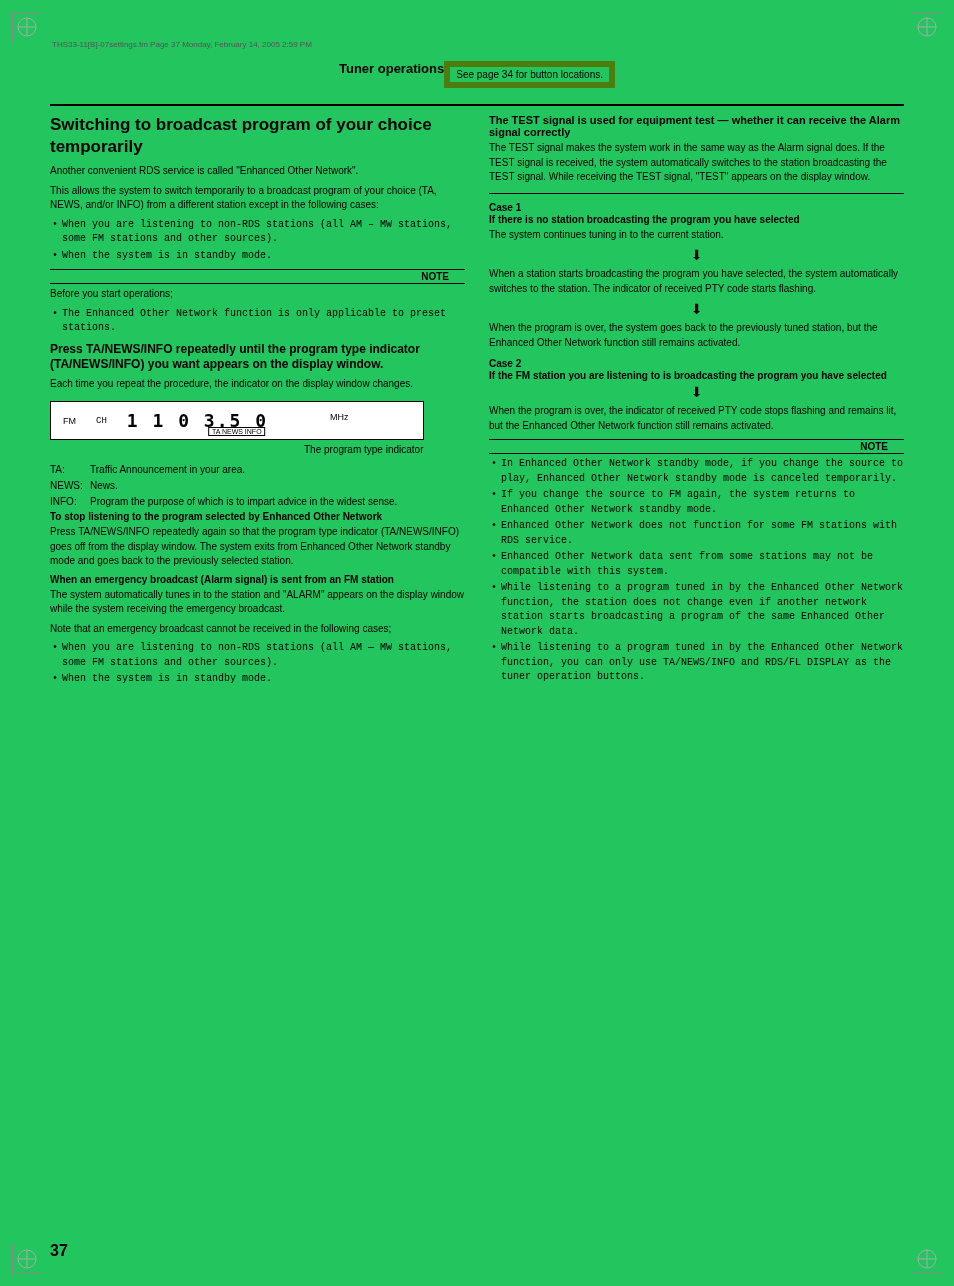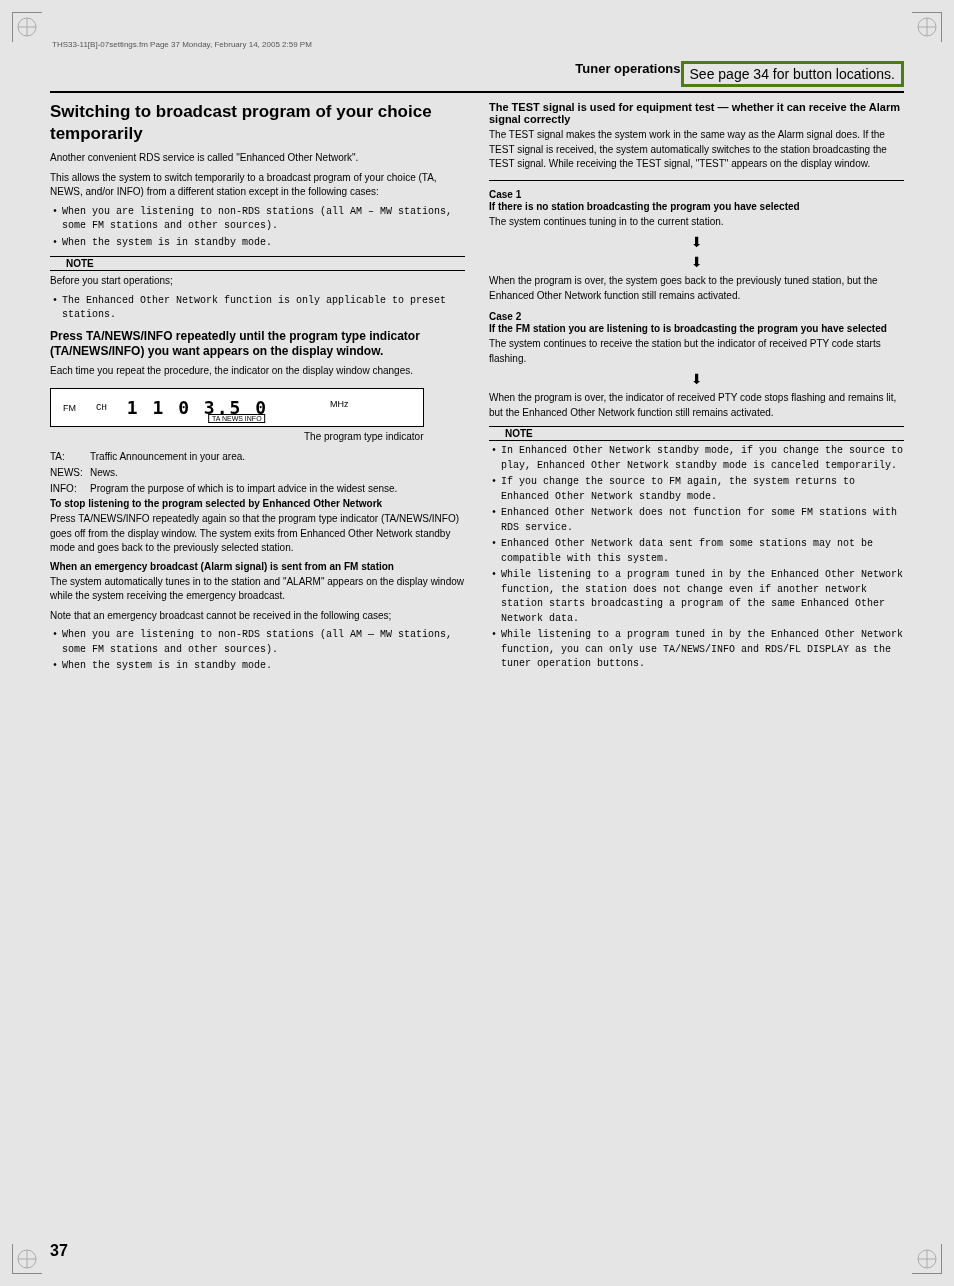--- a/index.html
+++ b/index.html
@@ -9,21 +9,21 @@
       font-size: 11px;
       color: #000;
       width: 954px;
       min-height: 1286px;
       position: relative;
     }
 
     .page {
       width: 954px;
       min-height: 1286px;
-      background: #e5e5e5;
+      background: #22c55e;
       padding: 40px 50px 60px 50px;
       position: relative;
     }
 
     
     .corner-mark {
       position: absolute;
       width: 30px;
       height: 30px;
     }
@@ -40,35 +40,35 @@
     }
     .corner-circle.tl { top: 16px; left: 16px; }
     .corner-circle.tr { top: 16px; right: 16px; }
     .corner-circle.bl { bottom: 16px; left: 16px; }
     .corner-circle.br { bottom: 16px; right: 16px; }
     .corner-circle svg { width: 22px; height: 22px; }
 
     
     .header {
       display: flex;
-      justify-content: flex-end;
+      justify-content: center;
       align-items: flex-start;
       border-bottom: 2px solid #000;
-      padding-bottom: 4px;
+      padding-bottom: 16px;
       margin-bottom: 8px;
     }
     .header-left {
       font-family: Arial, sans-serif;
       font-size: 13px;
       font-weight: bold;
     }
     .header-right {
       font-family: Arial, sans-serif;
-      font-size: 14px;
-      border: 3px solid #4d7c0f;
+      font-size: 10px;
+      border: 6px solid #4d7c0f;
       padding: 2px 6px;
     }
 
     
     .file-info {
       font-family: Arial, sans-serif;
       font-size: 8px;
       color: #555;
       margin-bottom: 12px;
       padding-left: 2px;
@@ -140,20 +140,21 @@
       margin: 6px 0;
     }
     .note-label {
       font-family: Arial, sans-serif;
       font-size: 10px;
       font-weight: bold;
       border-top: 1px solid #000;
       border-bottom: 1px solid #000;
       padding: 1px 16px;
       margin-bottom: 3px;
+      text-align: right;
     }
 
     .bold-heading {
       font-family: Arial, sans-serif;
       font-size: 10px;
       font-weight: bold;
       margin-bottom: 3px;
     }
 
     
@@ -393,26 +394,26 @@
       <h3>The TEST signal is used for equipment test — whether it can receive the Alarm signal correctly</h3>
       <p>The TEST signal makes the system work in the same way as the Alarm signal does. If the TEST signal is received, the system automatically switches to the station broadcasting the TEST signal. While receiving the TEST signal, "TEST" appears on the display window.</p>
 
       <hr class="section-divider" style="margin: 8px 0;">
 
 
       <div class="case-title">Case 1</div>
       <div class="case-subtitle">If there is no station broadcasting the program you have selected</div>
       <p>The system continues tuning in to the current station.</p>
       <span class="arrow-down">⬇</span>
+      <p>When a station starts broadcasting the program you have selected, the system automatically switches to the station. The indicator of received PTY code starts flashing.</p>
       <span class="arrow-down">⬇</span>
       <p>When the program is over, the system goes back to the previously tuned station, but the Enhanced Other Network function still remains activated.</p>
 
       <div class="case-title">Case 2</div>
       <div class="case-subtitle">If the FM station you are listening to is broadcasting the program you have selected</div>
-      <p>The system continues to receive the station but the indicator of received PTY code starts flashing.</p>
       <span class="arrow-down">⬇</span>
       <p>When the program is over, the indicator of received PTY code stops flashing and remains lit, but the Enhanced Other Network function still remains activated.</p>
 
       <div class="note-box">
         <div class="note-label">NOTE</div>
         <ul class="bullet-list">
           <li>In Enhanced Other Network standby mode, if you change the source to play, Enhanced Other Network standby mode is canceled temporarily.</li>
           <li style="list-style:none; padding-left:12px; margin-top:2px;">If you change the source to FM again, the system returns to Enhanced Other Network standby mode.</li>
           <li>Enhanced Other Network does not function for some FM stations with RDS service.</li>
           <li>Enhanced Other Network data sent from some stations may not be compatible with this system.</li>

